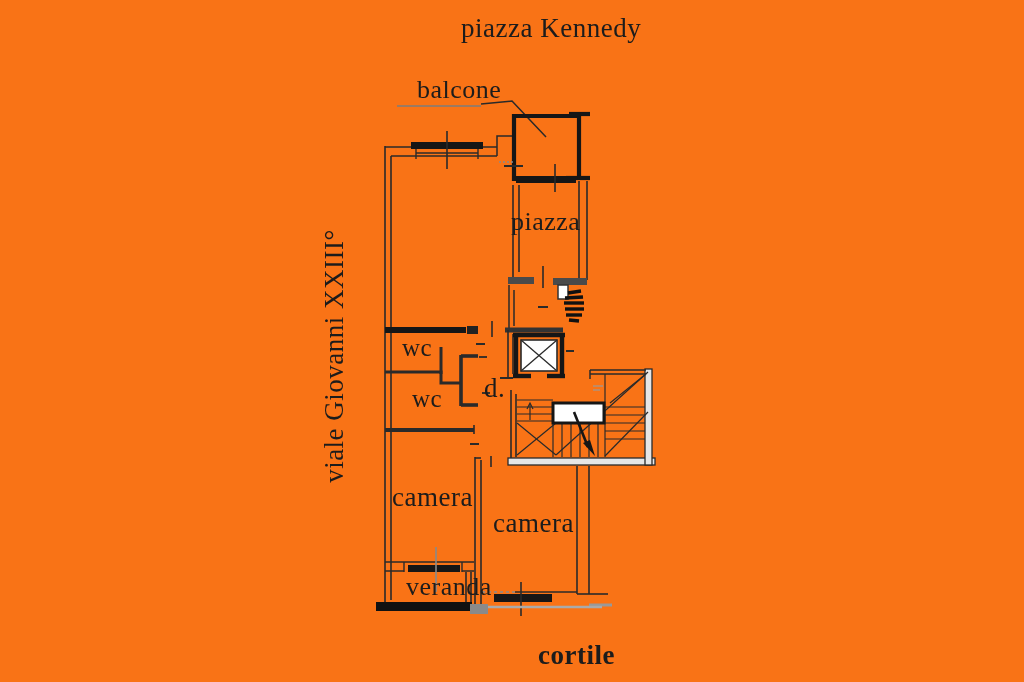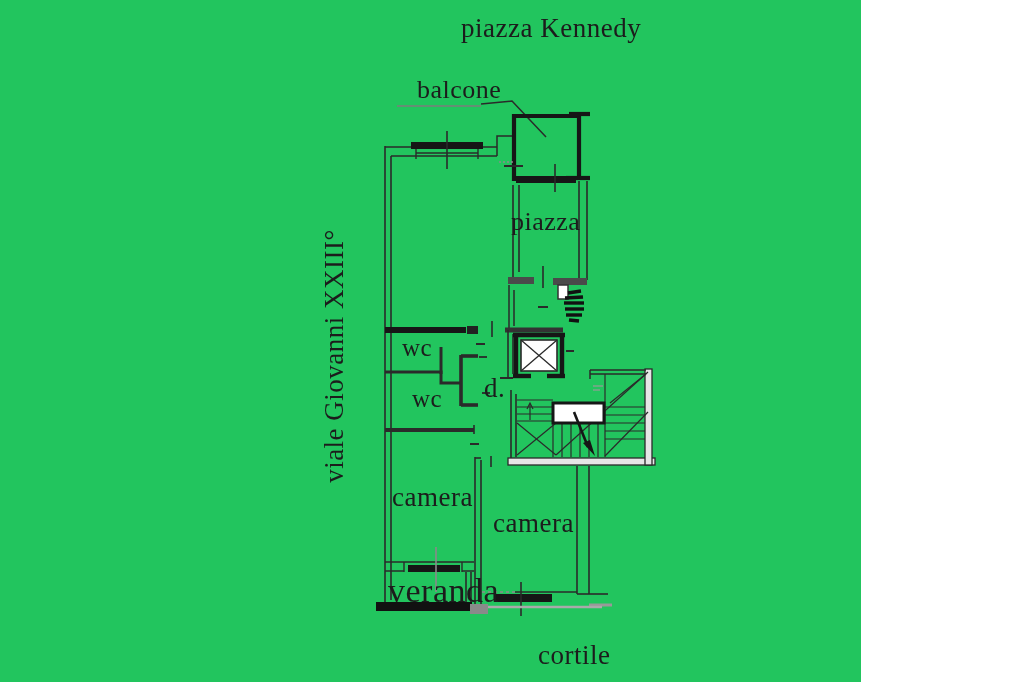--- a/index.html
+++ b/index.html
@@ -1,18 +1,18 @@
 <!DOCTYPE html>
 <html><head>
 <meta charset="utf-8">
 <style>
   html,body{margin:0;padding:0;background:#fff;}
   #stage{
-    position:relative;width:820px;height:682px;background:#22c55e;
-    overflow:hidden;font-family:"Liberation Serif","DejaVu Serif",serif;padding-left:41px;
+    position:relative;width:1024px;height:682px;background:#f97316;
+    overflow:hidden;font-family:"Liberation Serif","DejaVu Serif",serif;
   }
   .label{
     position:absolute;color:#1c1c1c;white-space:nowrap;
     letter-spacing:0.5px;line-height:1;
   }
   .label.rot{
     transform:translate(-50%,-50%) rotate(-90deg);
     transform-origin:center center;
   }
   svg{position:absolute;left:0;top:0;}
@@ -237,19 +237,19 @@
   <div class="label" style="left:402px;top:335px;font-size:25px;">wc</div>
 
   <div class="label" style="left:412px;top:386px;font-size:25px;">wc</div>
 
   <div class="label" style="left:484px;top:375px;font-size:27px;">d.</div>
 
   <div class="label" style="left:392px;top:484px;font-size:27px;">camera</div>
 
   <div class="label" style="left:493px;top:510px;font-size:27px;">camera</div>
 
-  <div class="label" style="left:388px;top:574px;font-size:34px;">veranda</div>
-
-  <div class="label" style="left:538px;top:642px;font-size:27px;">cortile</div>
+  <div class="label" style="left:406px;top:574px;font-size:26px;">veranda</div>
+
+  <div class="label" style="left:538px;top:642px;font-size:27px;font-weight:bold;">cortile</div>
 
   <div class="label rot" style="left:334px;top:356px;font-size:27px;">viale Giovanni XXIII°</div>
 
 </div>
 
 </body></html>

